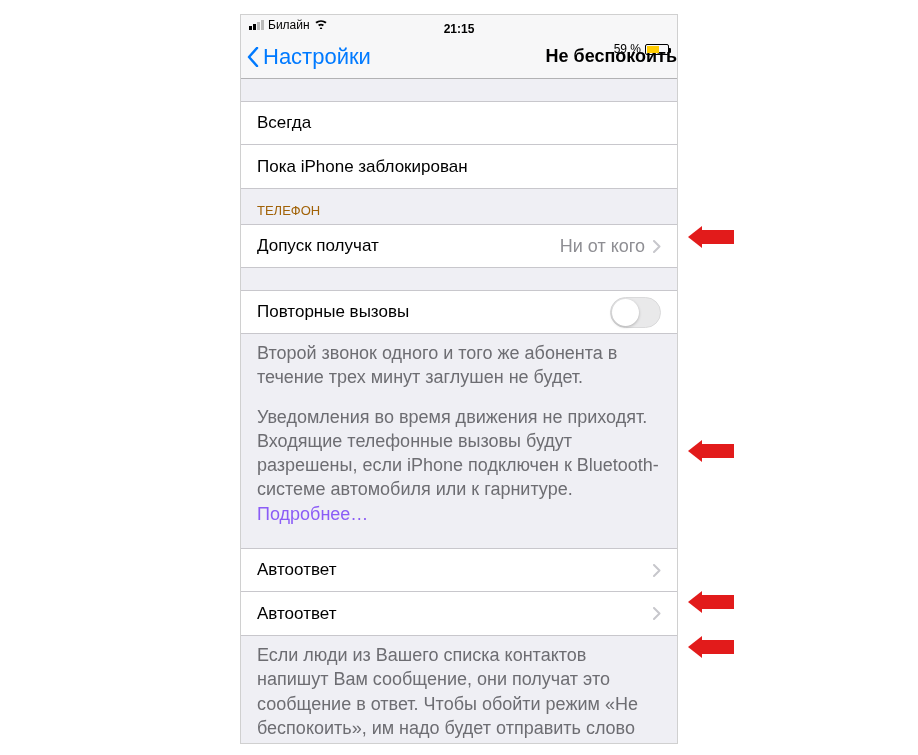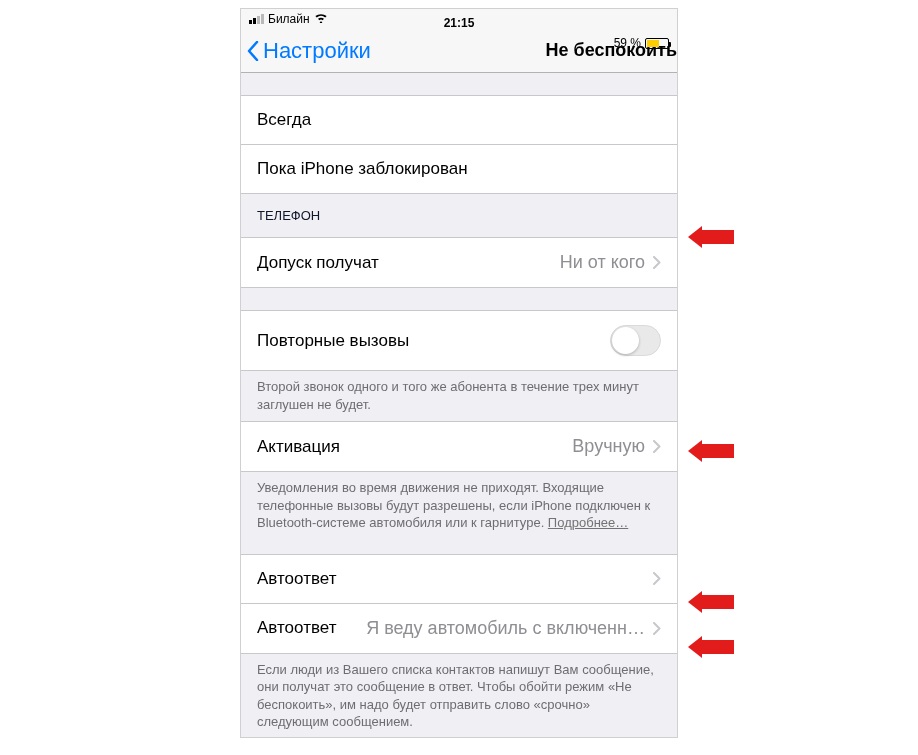--- a/index.html
+++ b/index.html
@@ -12,21 +12,21 @@
     overflow: hidden;
   }
   .stage {
     position: relative;
     width: 918px;
     height: 755px;
   }
   .phone {
     position: absolute;
     left: 240px;
-    top: 8px;
+    top: 14px;
     width: 438px;
     height: 730px;
     background: #efeff4;
     border: 1px solid #d0d0d0;
     overflow: hidden;
   }
   
   .status-bar {
     height: 20px;
     background: #f7f7f8;
@@ -91,21 +91,21 @@
     text-align: right;
     font-size: 18px;
     font-weight: 700;
     color: #000;
   }
   
   .group-gap { height: 22px; }
   .cell {
     background: #fff;
     min-height: 44px;
-    padding: 14px 16px;
+    padding: 0 16px;
     font-size: 17px;
     color: #000;
     border-bottom: 1px solid #c8c7cc;
     display: flex;
     align-items: center;
     justify-content: space-between;
     position: relative;
   }
   .cell.first { border-top: 1px solid #c8c7cc; }
   .cell .label { flex: 0 0 auto; }
@@ -122,31 +122,31 @@
   .cell .disclosure {
     margin-left: 8px;
     flex: 0 0 auto;
   }
   .chev {
     width: 8px; height: 13px;
     display: block;
   }
   .section-header {
     font-size: 13px;
-    color: #0f172a;
-    padding: 14px 16px 14px 16px;
+    color: #a16207;
+    padding: 14px 16px 6px 16px;
     text-transform: uppercase;
   }
   .section-footer {
-    font-size: 13px;
+    font-size: 18px;
     color: #6d6d72;
     padding: 7px 16px 8px 16px;
     line-height: 1.35;
   }
-  .section-footer .link { color: #737373; text-decoration: underline; }
+  .section-footer .link { color: #8b5cf6; }
   
   .toggle {
     width: 51px; height: 31px;
     border-radius: 16px;
     background: #e9e9ea;
     border: 1px solid #dadadb;
     position: relative;
     flex: 0 0 auto;
   }
   .toggle .knob {
@@ -243,46 +243,36 @@
 
     <div class="cell first">
       <span class="label">Повторные вызовы</span>
       <div class="toggle">
         <div class="knob"></div>
       </div>
     </div>
     <div class="section-footer">Второй звонок одного и того же абонента в течение трех минут заглушен не будет.</div>
 
 
-    <div class="cell first">
-      <span class="label">Активация</span>
-      <span class="value">Вручную</span>
-      <span class="disclosure">
-        <svg class="chev" viewBox="0 0 8 13">
-            <path d="M1 1l5.5 5.5L1 12" stroke="#c7c7cc" stroke-width="2" fill="none" stroke-linecap="round" stroke-linejoin="round"></path>
-          </svg>
-      </span>
-    </div>
     <div class="section-footer">
       <span>Уведомления во время движения не приходят. Входящие телефонные вызовы будут разрешены, если iPhone подключен к Bluetooth-системе автомобиля или к гарнитуре. </span><span class="link">Подробнее…</span>
     </div>
 
     <div class="group-gap" style="height:14px"></div>
 
     <div class="cell first">
       <span class="label">Автоответ</span>
       <span class="disclosure">
         <svg class="chev" viewBox="0 0 8 13">
             <path d="M1 1l5.5 5.5L1 12" stroke="#c7c7cc" stroke-width="2" fill="none" stroke-linecap="round" stroke-linejoin="round"></path>
           </svg>
       </span>
     </div>
     <div class="cell">
       <span class="label">Автоответ</span>
-      <span class="value">Я веду автомобиль с включенн…</span>
       <span class="disclosure">
         <svg class="chev" viewBox="0 0 8 13">
             <path d="M1 1l5.5 5.5L1 12" stroke="#c7c7cc" stroke-width="2" fill="none" stroke-linecap="round" stroke-linejoin="round"></path>
           </svg>
       </span>
     </div>
     <div class="section-footer">Если люди из Вашего списка контактов напишут Вам сообщение, они получат это сообщение в ответ. Чтобы обойти режим «Не беспокоить», им надо будет отправить слово «срочно» следующим сообщением.</div>
 
   </div>
 

